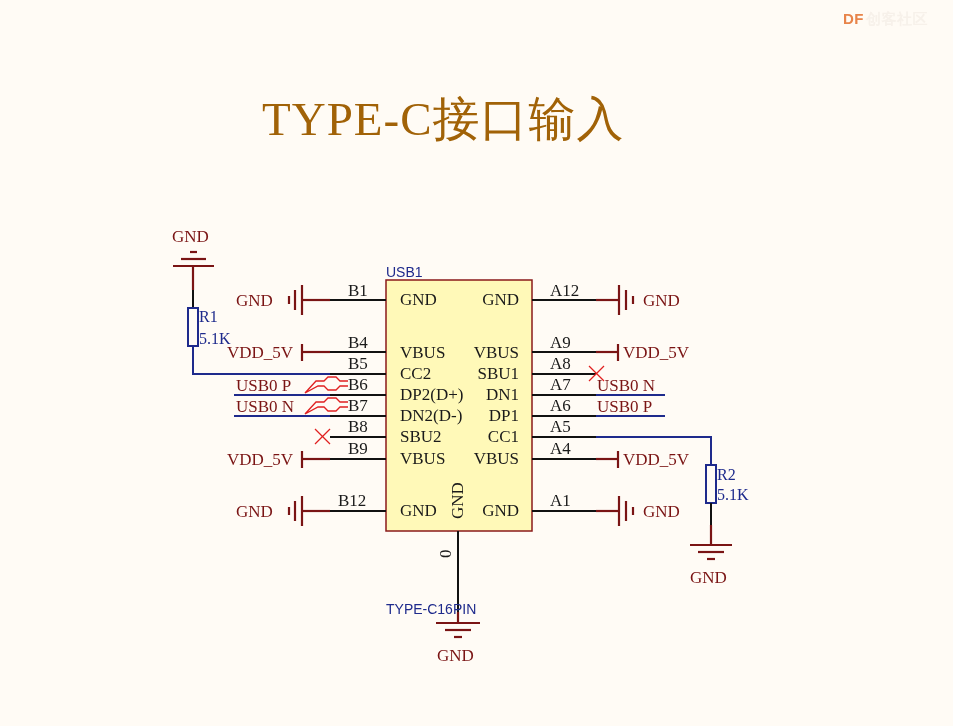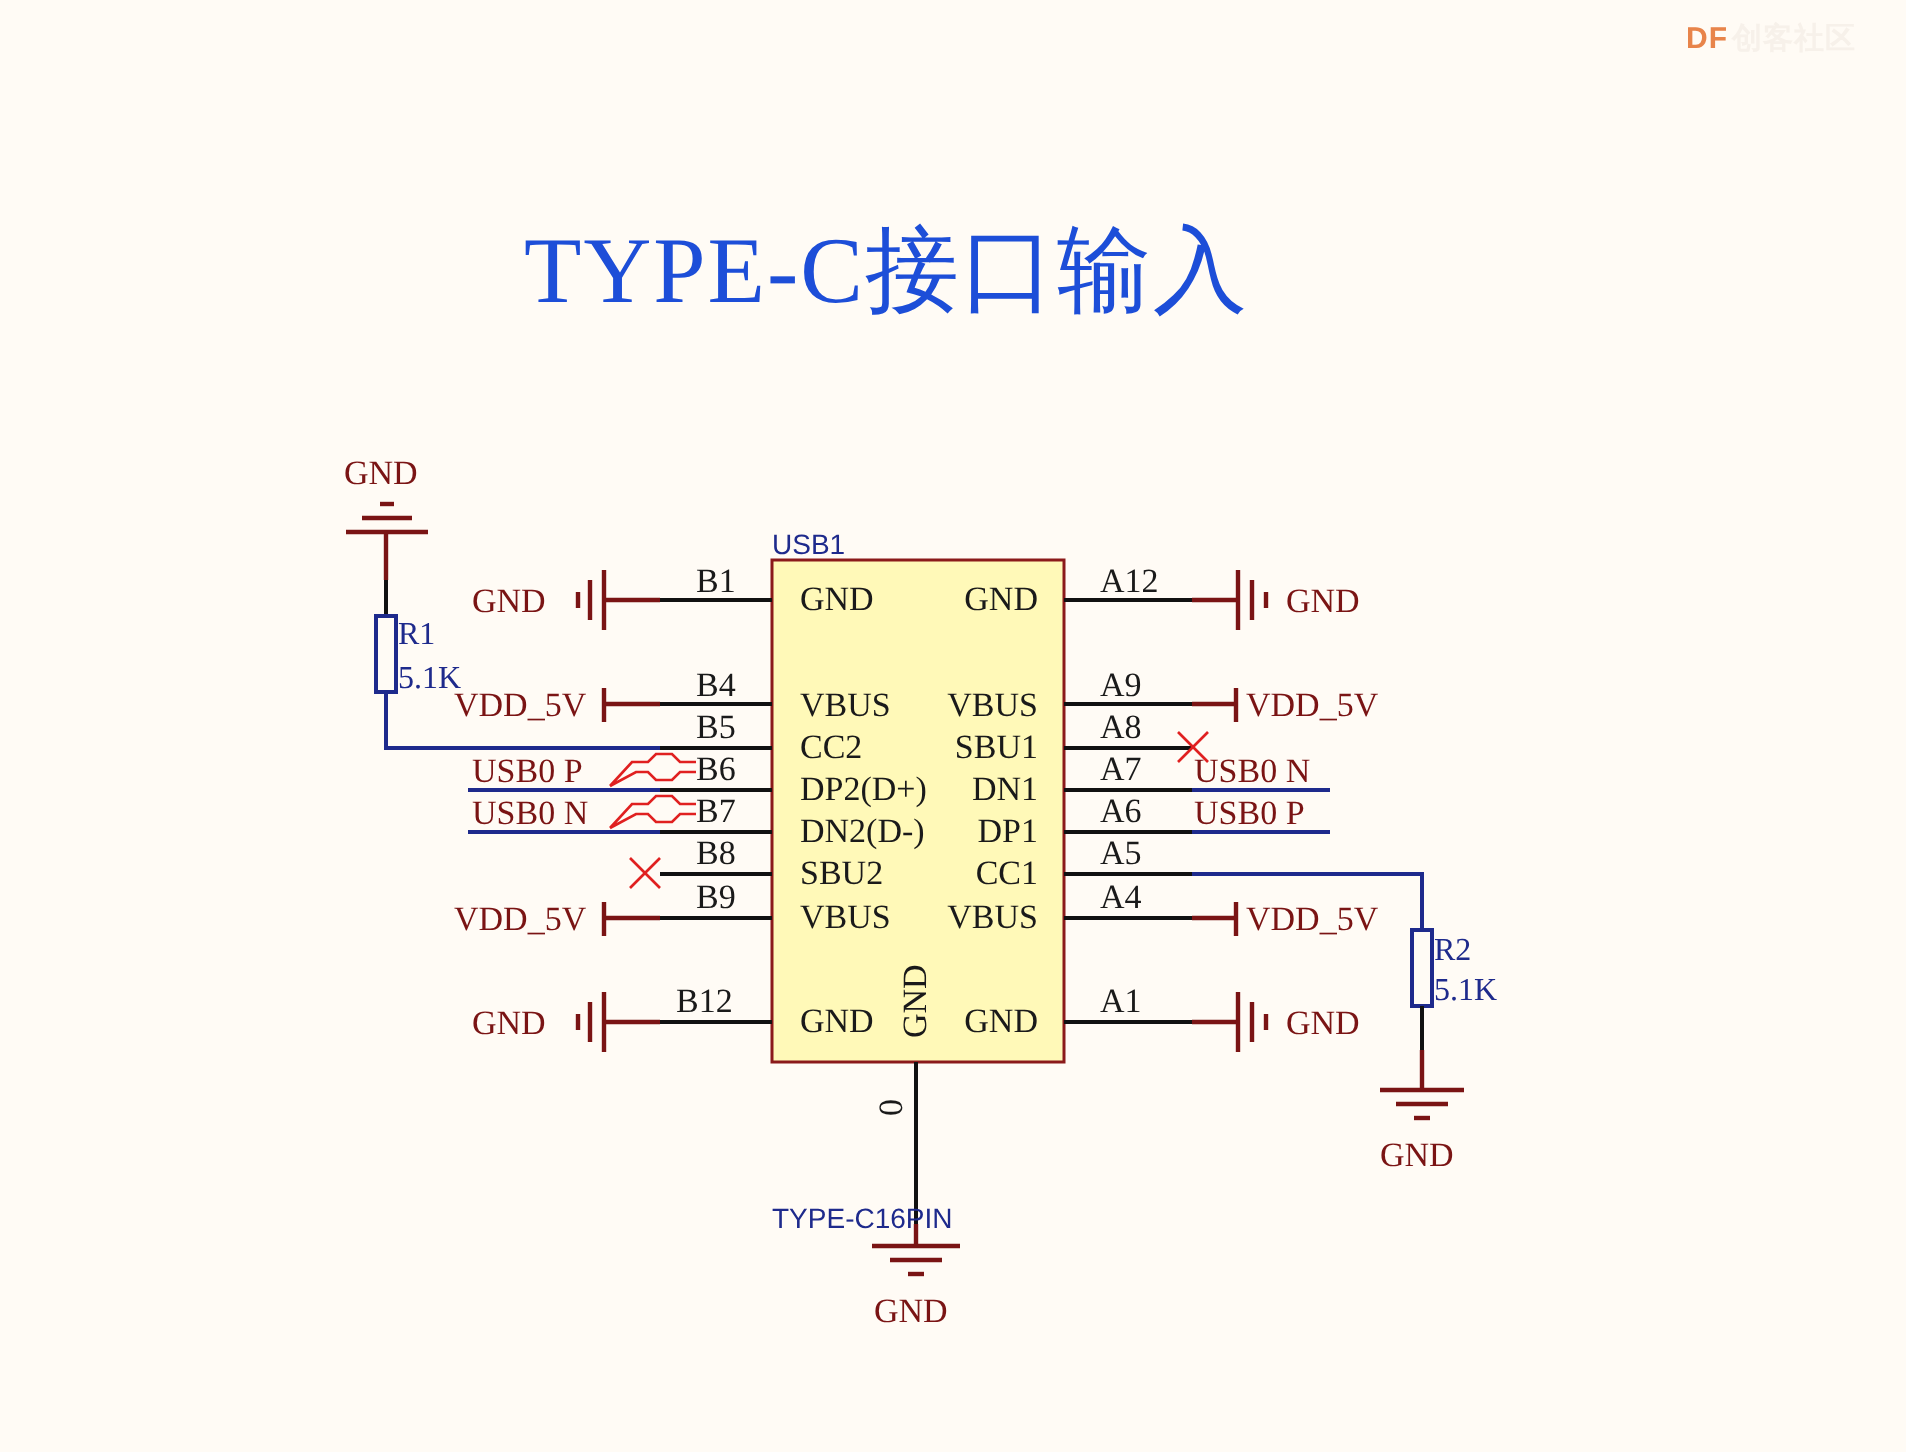--- a/index.html
+++ b/index.html
@@ -10,23 +10,23 @@
       font-family: "Liberation Serif", "DejaVu Serif", serif;
     }
     #watermark {
       position: absolute; left: 843px; top: 10px;
       font-family: "Liberation Sans", "DejaVu Sans", sans-serif;
       font-weight: bold; font-size: 15px; color: #e8844a;
       letter-spacing: 0.5px;
     }
     #watermark .ghost { color: #f7f1ea; margin-left: 2px; }
     #title {
-      position: absolute; left: 262px; top: 104px;
+      position: absolute; left: 262px; top: 88px;
       font-family: "Liberation Serif", "DejaVu Serif", serif;
-      font-size: 47px; color: #1d4ed8; letter-spacing: 1px;
+      font-size: 47px; color: #a16207; letter-spacing: 1px;
       white-space: nowrap;
     }
     svg#schematic { position: absolute; left: 0; top: 0; }
     .t-red { fill: #7a1414; font-family: "Liberation Serif", "DejaVu Serif", serif; font-size: 17px; }
     .t-blk { fill: #1a1a1a; font-family: "Liberation Serif", "DejaVu Serif", serif; font-size: 17px; }
     .t-blue { fill: #1e2a8c; font-family: "Liberation Serif", "DejaVu Serif", serif; font-size: 16px; }
     .t-blue-sans { fill: #1e2a8c; font-family: "Liberation Sans", "DejaVu Sans", sans-serif; font-size: 14px; }
     .w-red { stroke: #7a1414; stroke-width: 2.2; fill: none; }
     .w-blk { stroke: #111; stroke-width: 2; fill: none; }
     .w-blue { stroke: #1e2a8c; stroke-width: 2; fill: none; }

